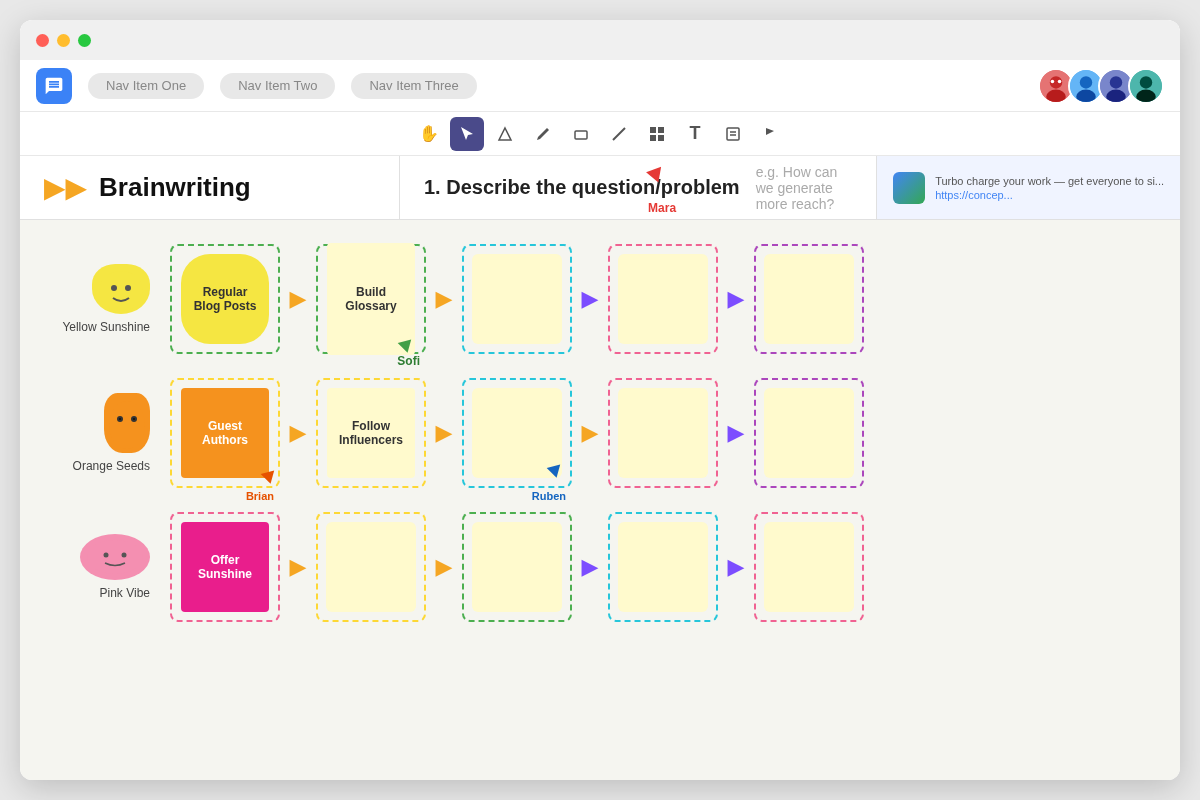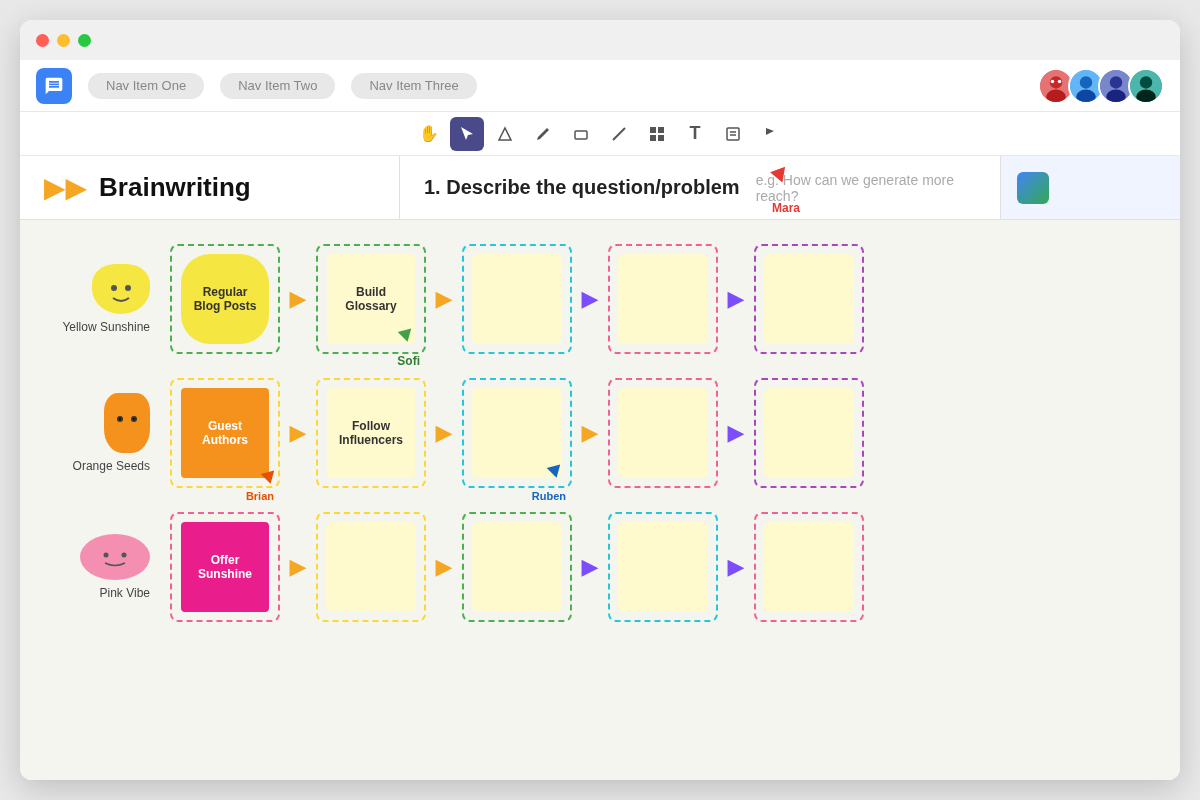--- a/index.html
+++ b/index.html
@@ -433,20 +433,24 @@
       <div class="question-section">
         <span class="question-label">1. Describe the question/problem</span>
         <span class="question-placeholder">e.g. How can we generate more reach?</span>
         <div class="mara-cursor">
           <div class="mara-arrow"></div>
           <span class="mara-label">Mara</span>
         </div>
       </div>
       <div class="promo-box">
         <div class="promo-icon"></div>
+        <div>
+          <div class="promo-text">Turbo charge your work — get everyone to si...</div>
+          <div class="promo-link">https://concep...</div>
+        </div>
       </div>
     </div>
 
     <div class="content-area">
 
       <div class="row">
         <div class="persona">
           <div class="persona-avatar" style="background: #f5e642; width:58px; height:50px;">
             <svg width="50" height="46" viewBox="0 0 50 46">
               <ellipse cx="25" cy="25" rx="22" ry="20" fill="#f5e642"></ellipse>
@@ -462,21 +466,21 @@
           <div class="dashed-box dashed-green" style="background:transparent;">
             <div class="sticky-note sticky-yellow" style="width:88px;height:90px;">Regular Blog Posts</div>
           </div>
         </div>
         <div class="arrow-separator">
           <span class="arrow-right arrow-yellow">▶</span>
         </div>
 
         <div class="card-wrapper">
           <div class="dashed-box dashed-green" style="position:relative;">
-            <div class="sticky-note sticky-light" style="width:88px;height:90px;">Build Glossary
+            <div class="sticky-note sticky-light" style="width:88px;height:112px;">Build Glossary
               <span class="cursor-triangle cursor-green-tri" style="position:absolute;bottom:2px;right:2px;"></span>
             </div>
             <span class="cursor-label cursor-green" style="bottom:-16px;right:4px;position:absolute;">Sofi</span>
           </div>
         </div>
         <div class="arrow-separator">
           <span class="arrow-right arrow-yellow">▶</span>
         </div>
 
         <div class="dashed-box dashed-teal">

